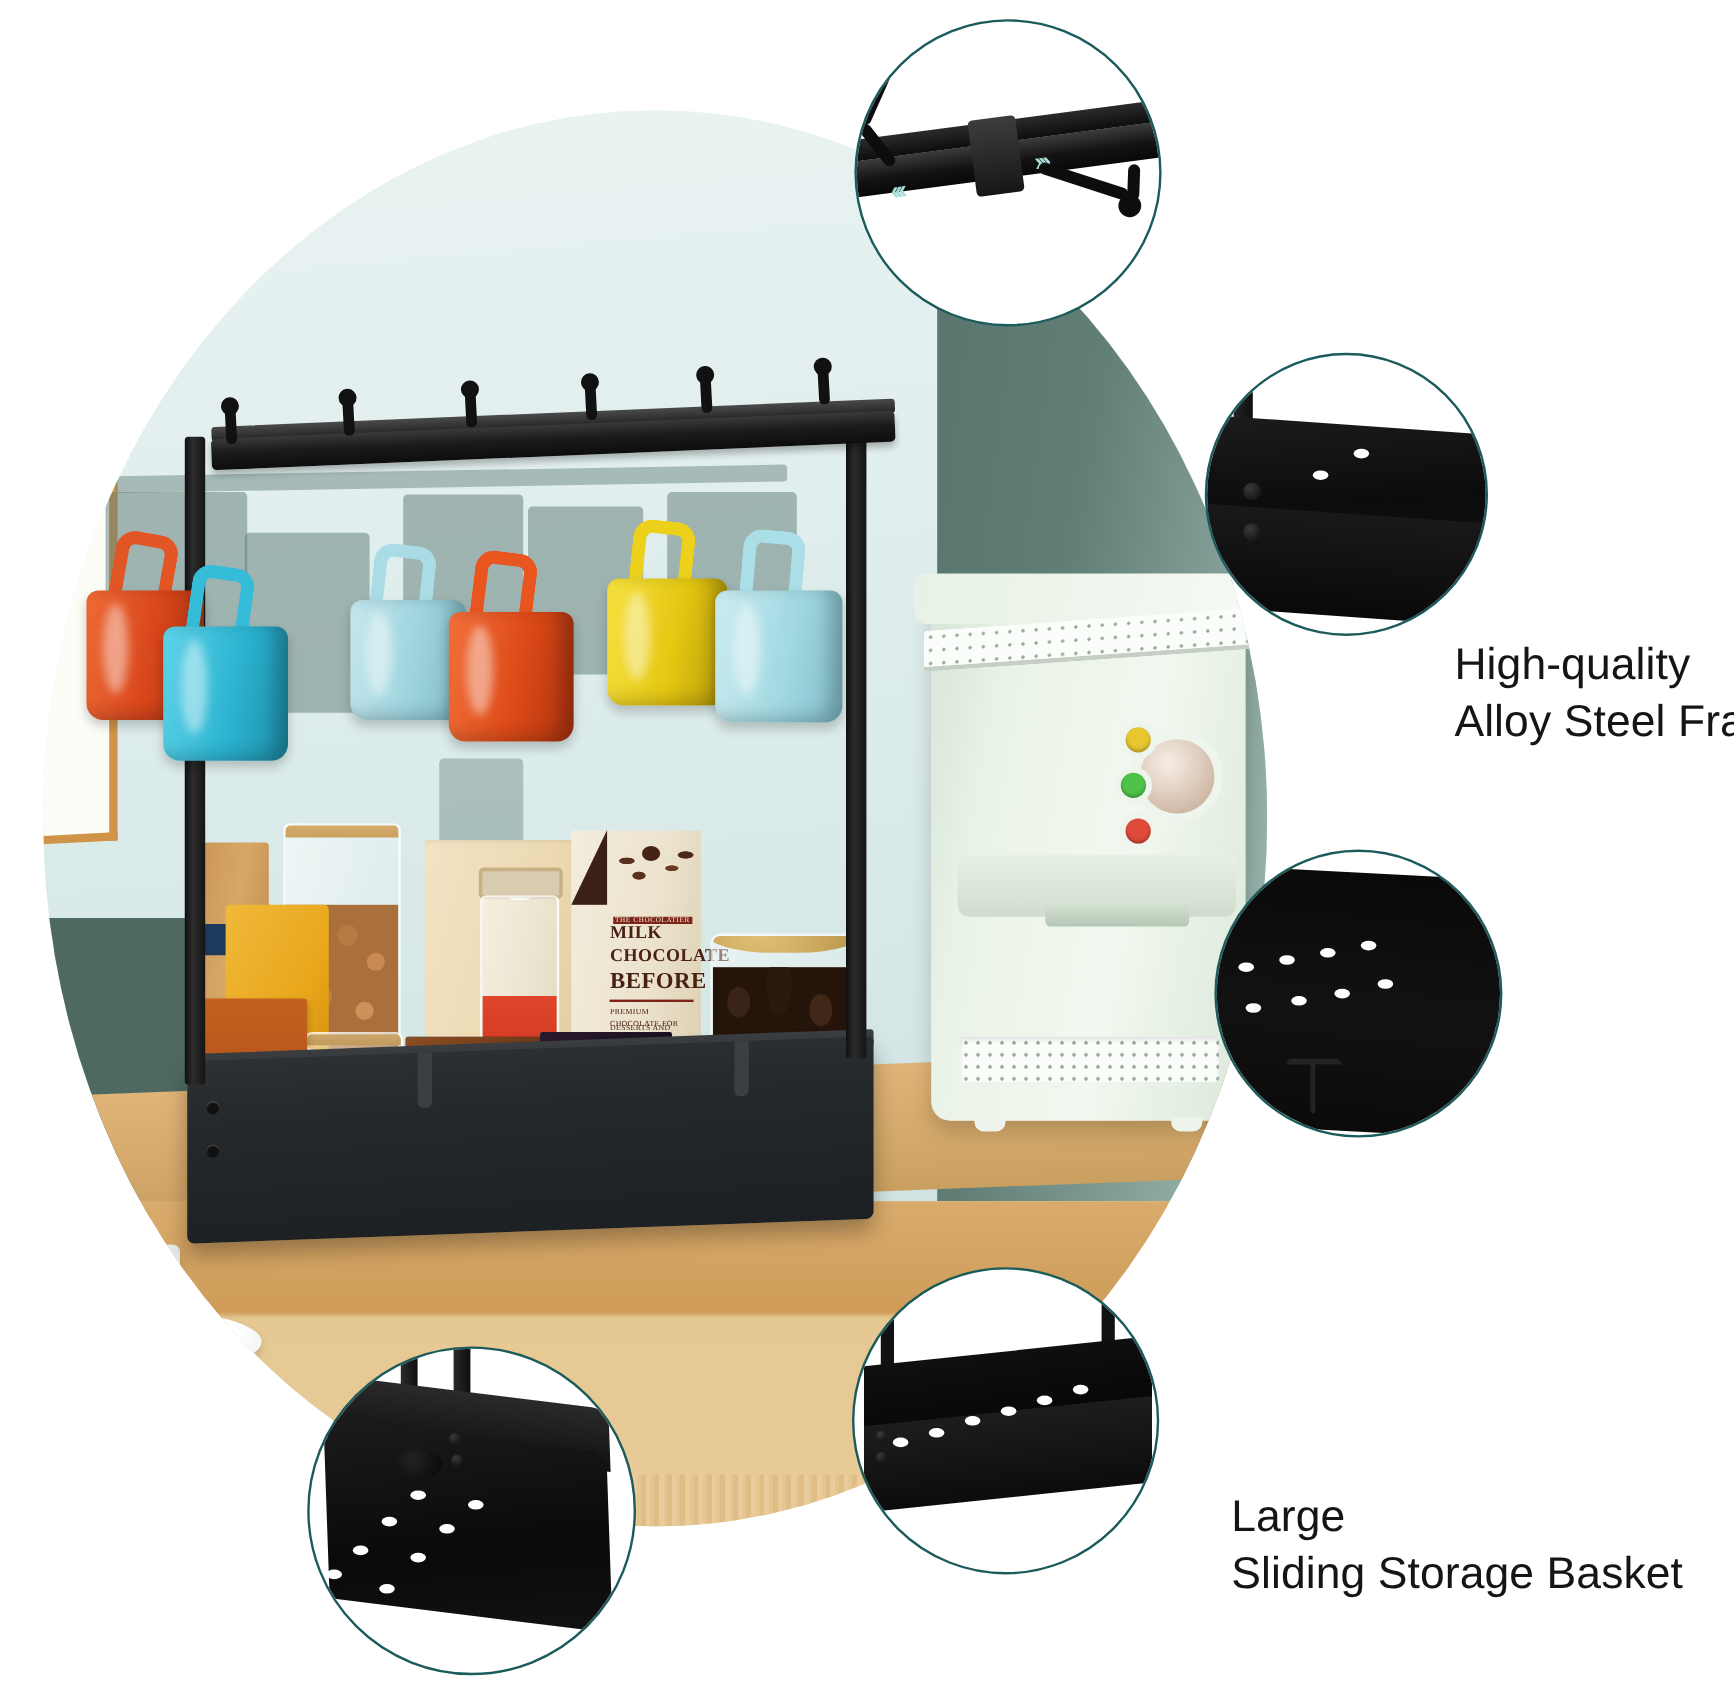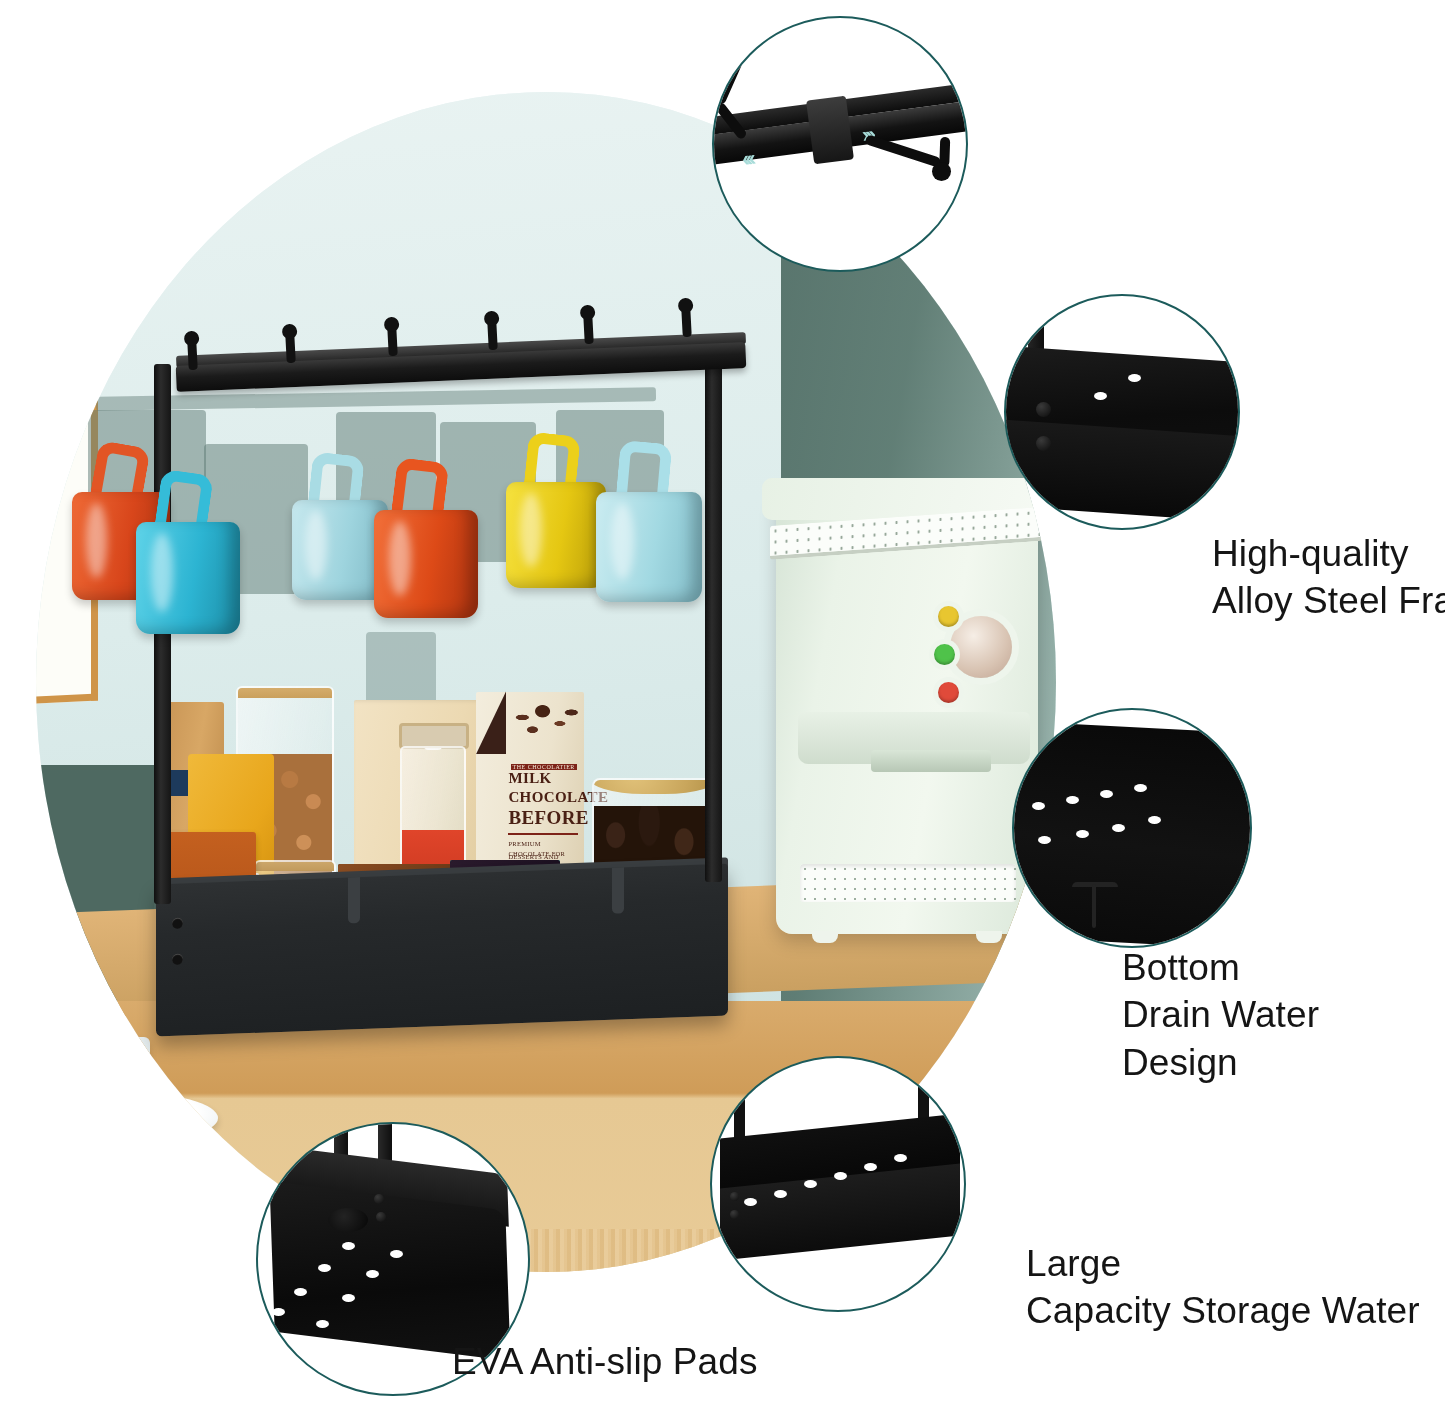--- a/index.html
+++ b/index.html
@@ -703,52 +703,49 @@
     <div class="dot-hole" style="left:52px;top:86px;"></div>
     <div class="dot-hole" style="left:86px;top:80px;"></div>
     <div class="dot-hole" style="left:120px;top:74px;"></div>
     <div class="dot-hole" style="left:24px;top:126px;"></div>
     <div class="dot-hole" style="left:62px;top:120px;"></div>
     <div class="dot-hole" style="left:98px;top:114px;"></div>
     <div class="dot-hole" style="left:134px;top:106px;"></div>
     <div class="dw-rib2"></div>
     <div class="dw-rib"></div>
   </div>
-  <div class="callout-label" style="left:1122px;top:944px;width:320px;">Bottom
-Drain Water Design</div>
 
   <div class="callout" style="left:710px;top:1056px;width:256px;height:256px;">
     <div class="sb-post" style="left:22px;top:4px;height:124px;"></div>
     <div class="sb-post" style="left:206px;top:-6px;height:104px;"></div>
     <div class="sb-inner"></div>
     <div class="sb-front"></div>
     <div class="dot-hole" style="left:32px;top:140px;"></div>
     <div class="dot-hole" style="left:62px;top:132px;"></div>
     <div class="dot-hole" style="left:92px;top:122px;"></div>
     <div class="dot-hole" style="left:122px;top:114px;"></div>
     <div class="dot-hole" style="left:152px;top:105px;"></div>
     <div class="dot-hole" style="left:182px;top:96px;"></div>
     <div class="af-screw" style="left:18px;top:134px;width:9px;height:9px;"></div>
     <div class="af-screw" style="left:18px;top:152px;width:9px;height:9px;"></div>
   </div>
   <div class="callout-label" style="left:1026px;top:1240px;width:420px;">Large
-Capacity Storage Water</div>
+Sliding Storage Basket</div>
 
   <div class="callout" style="left:256px;top:1122px;width:274px;height:274px;">
     <div class="eva-leg" style="left:76px;top:-6px;height:66px;"></div>
     <div class="eva-leg" style="left:120px;top:-6px;height:60px;"></div>
     <div class="eva-side"></div>
     <div class="eva-plate"></div>
     <div class="eva-pad" style="left:70px;top:84px;"></div>
     <div class="dot-hole" style="left:84px;top:118px;"></div>
     <div class="dot-hole" style="left:60px;top:140px;"></div>
     <div class="dot-hole" style="left:36px;top:164px;"></div>
     <div class="dot-hole" style="left:14px;top:184px;"></div>
     <div class="dot-hole" style="left:108px;top:146px;"></div>
     <div class="dot-hole" style="left:84px;top:170px;"></div>
     <div class="dot-hole" style="left:58px;top:196px;"></div>
     <div class="dot-hole" style="left:132px;top:126px;"></div>
     <div class="af-screw" style="left:116px;top:70px;width:10px;height:10px;"></div>
     <div class="af-screw" style="left:118px;top:88px;width:10px;height:10px;"></div>
   </div>
-  <div class="callout-label" style="left:452px;top:1338px;width:380px;">EVA Anti-slip Pads</div>
 
 </div>
 
 </body></html>

